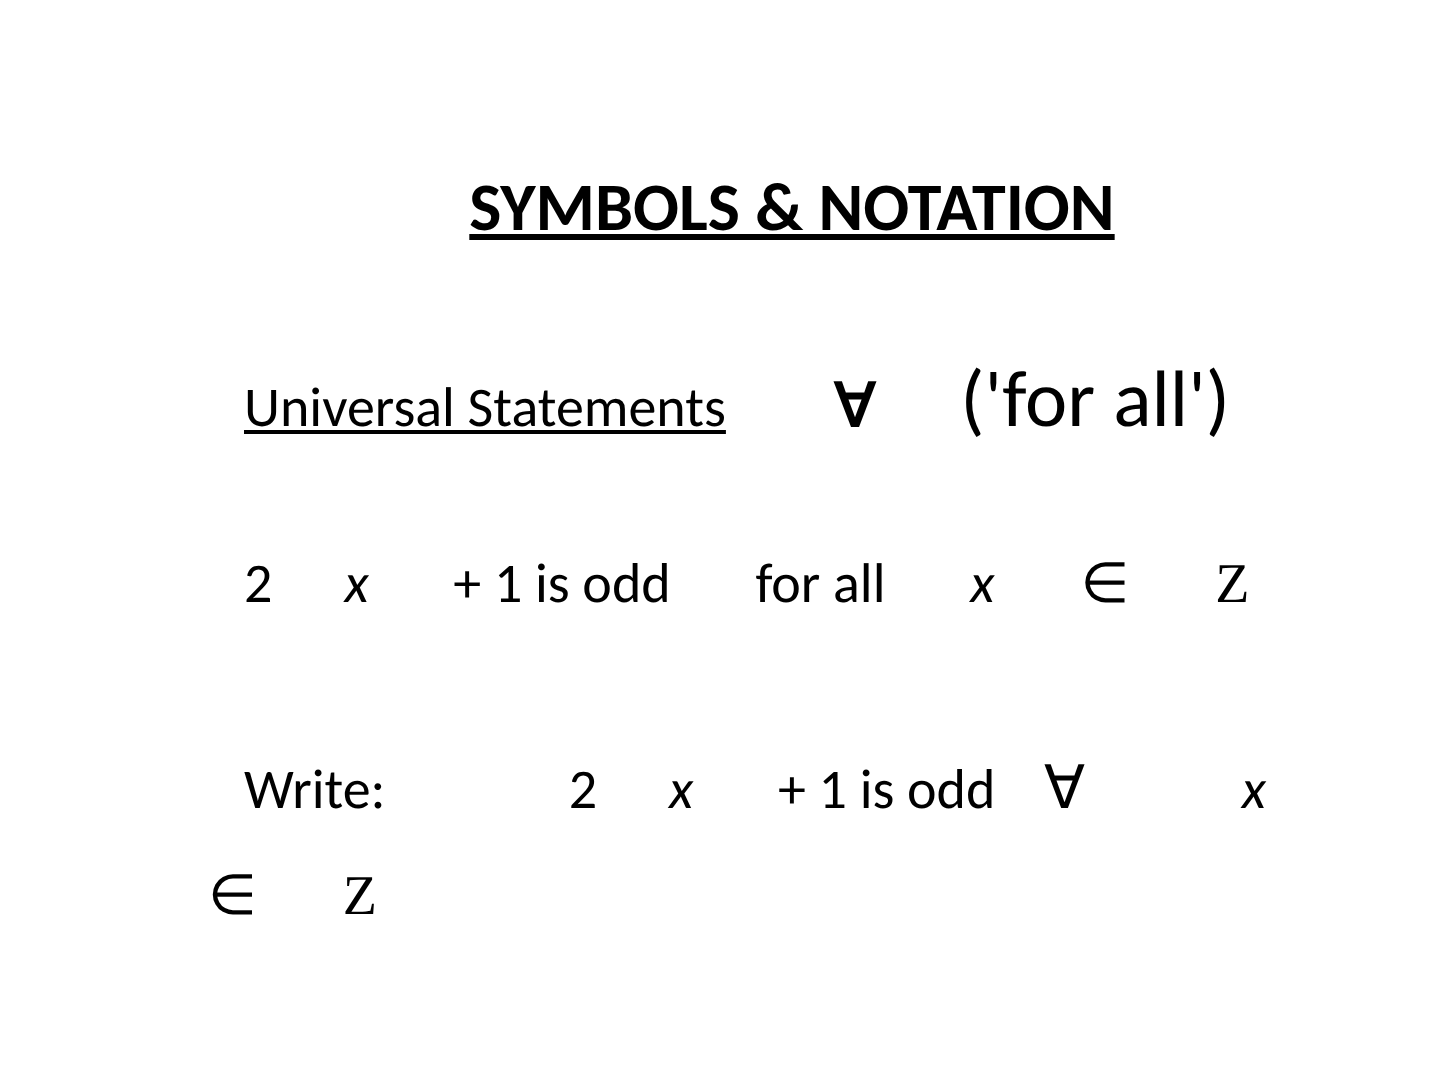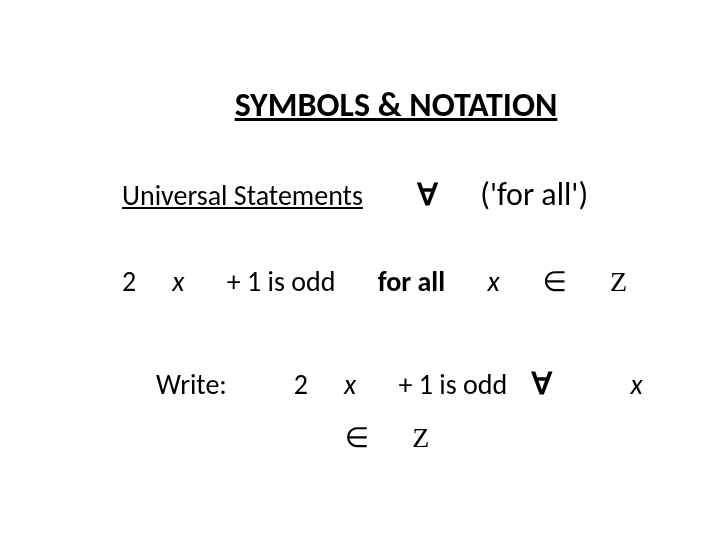--- a/index.html
+++ b/index.html
@@ -30,38 +30,37 @@
       text-decoration: underline;
       font-weight: normal;
     }
     .forall-symbol {
       font-family: "Times New Roman", serif;
       font-weight: bold;
       font-size: 30px;
       margin-left: 30px;
     }
     .forall-label {
-      font-size: 32px;
+      font-size: 40px;
     }
     .statement {
       font-size: 28px;
       margin-bottom: 50px;
     }
     .italic {
       font-style: italic;
     }
     .bold {
-      font-weight: bold;
+      font-weight: normal;
     }
     .zed {
       font-family: "Times New Roman", serif;
     }
     .write-row {
       font-size: 28px;
-      text-align: center;
     }
     .write-label {
       display: inline-block;
       width: 120px;
     }
     .element-of {
       font-family: "Times New Roman", serif;
     }
   </style>
 </head>

